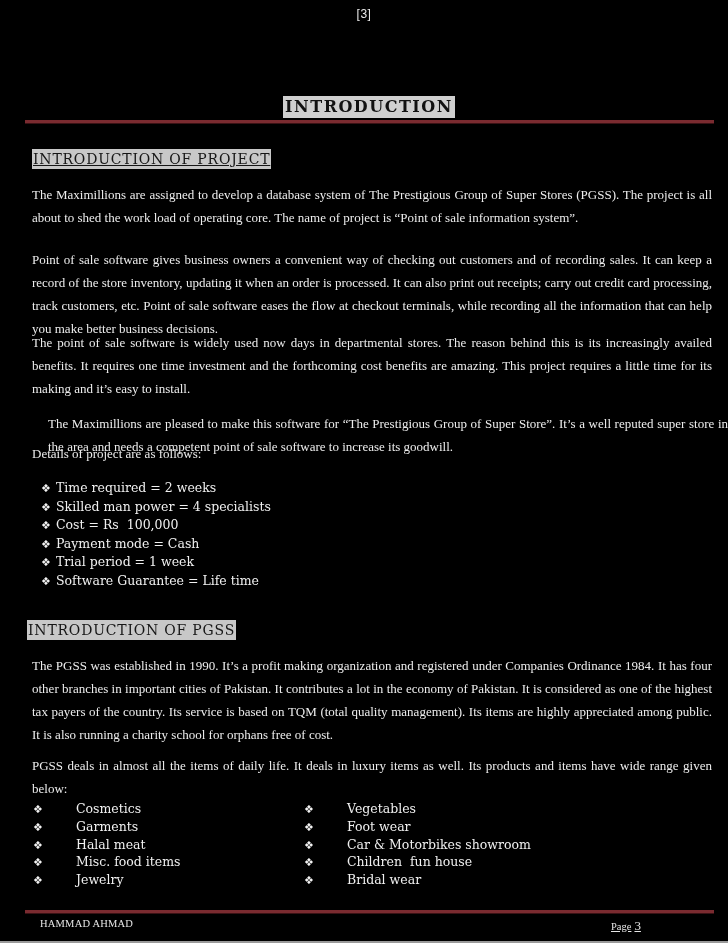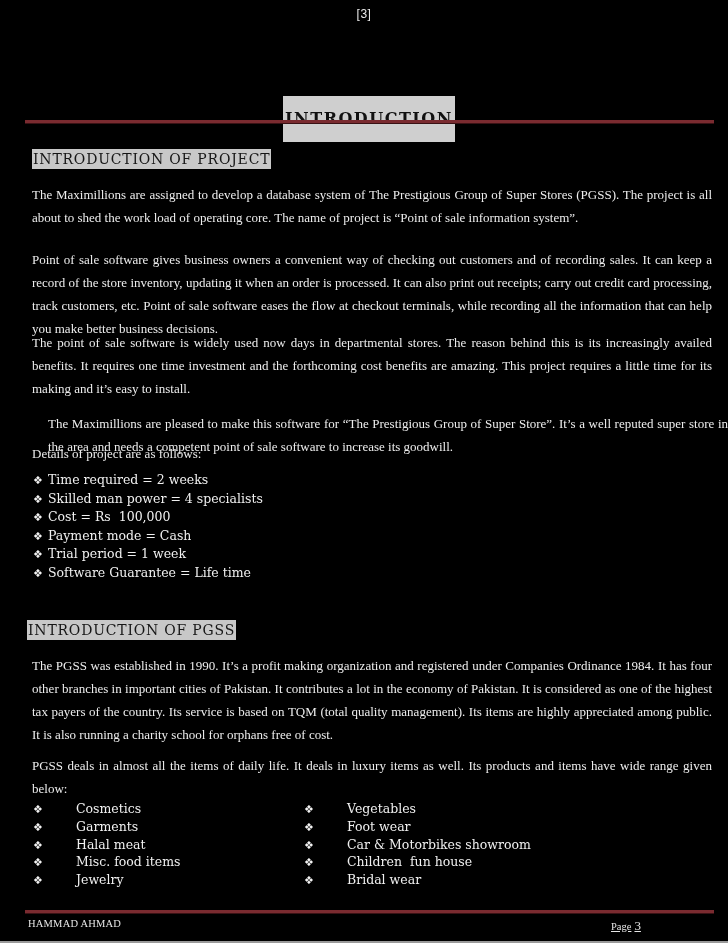--- a/index.html
+++ b/index.html
@@ -48,21 +48,21 @@
       text-align: center;
     }
     .main-title {
       display: inline-block;
       background: #cfcfcf;
       color: #111;
       font-family: "DejaVu Serif", serif;
       font-weight: bold;
       font-size: 16px;
       letter-spacing: 1.5px;
-      padding: 12px 2px;
+      padding: 0 2px;
       line-height: 22px;
     }
     .rule {
       position: absolute;
       left: 25px;
       width: 689px;
       height: 3px;
       background: #7a2b30;
       box-shadow: 0 1px 0 #3a1215;
     }
@@ -74,21 +74,21 @@
       display: inline-block;
       background: #c8c8c8;
       color: #161616;
       font-family: "DejaVu Serif", serif;
       font-size: 14px;
       letter-spacing: 0.8px;
       line-height: 20px;
       padding: 0 1px;
       white-space: nowrap;
     }
-    .h-project { top: 149px; left: 32px; }
+    .h-project { top: 149px; left: 32px; text-decoration: underline; }
     .h-pgss { top: 620px; left: 27px; }
 
     .para {
       position: absolute;
       left: 32px;
       width: 680px;
       font-size: 13px;
       line-height: 23px;
       text-align: justify;
       color: #ededed;
@@ -98,21 +98,21 @@
     .p3 { top: 331px; }
     .p4 { top: 396px; }
     .p5 { top: 442px; }
     .p6 { top: 654px; }
     .p7 { top: 754px; }
 
     .details-list {
       position: absolute;
       top: 471px;
       left: 33px;
-      margin: 0;
+      margin: 8px;
       padding: 0;
       list-style: none;
       font-family: "DejaVu Serif", serif;
       font-size: 12.5px;
       line-height: 17.6px;
       color: #f0f0f0;
     }
     .details-list li {
       white-space: pre;
     }
@@ -135,21 +135,21 @@
       color: #f0f0f0;
     }
     .items-col.left { left: 33px; }
     .items-col.right { left: 304px; }
     .items-col li { white-space: pre; }
     .items-col .bullet { width: 43px; }
 
     .footer-author {
       position: absolute;
       top: 918px;
-      left: 28px;
+      left: 40px;
       font-family: "Liberation Serif", serif;
       font-size: 10.5px;
       color: #e6e6e6;
       letter-spacing: 0.2px;
       text-align: center;
     }
     .footer-page {
       position: absolute;
       top: 916px;
       left: 611px;

